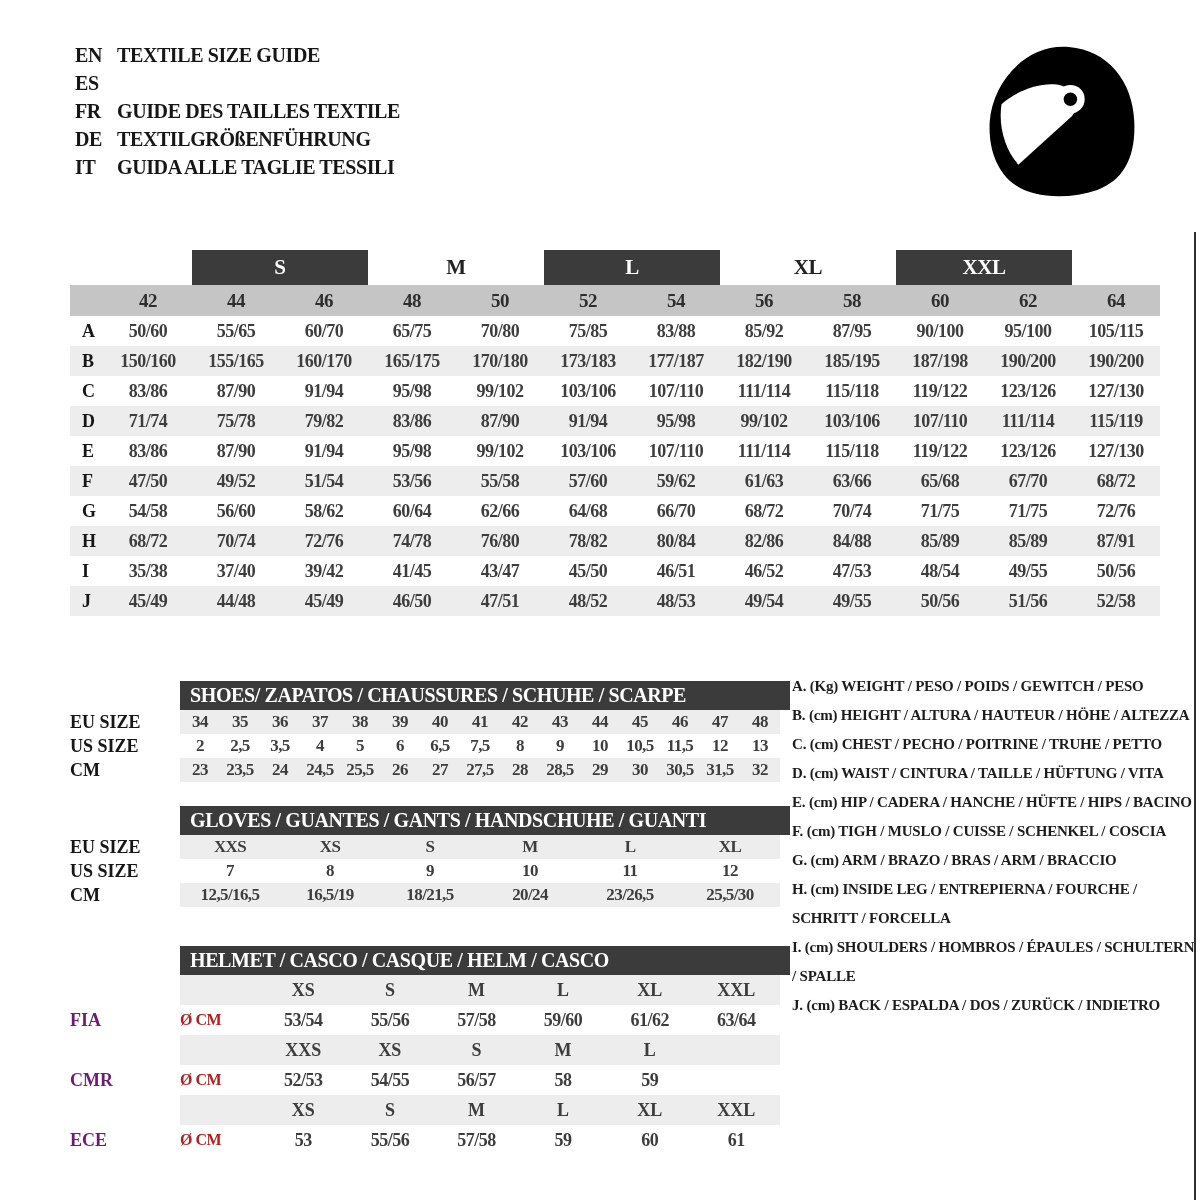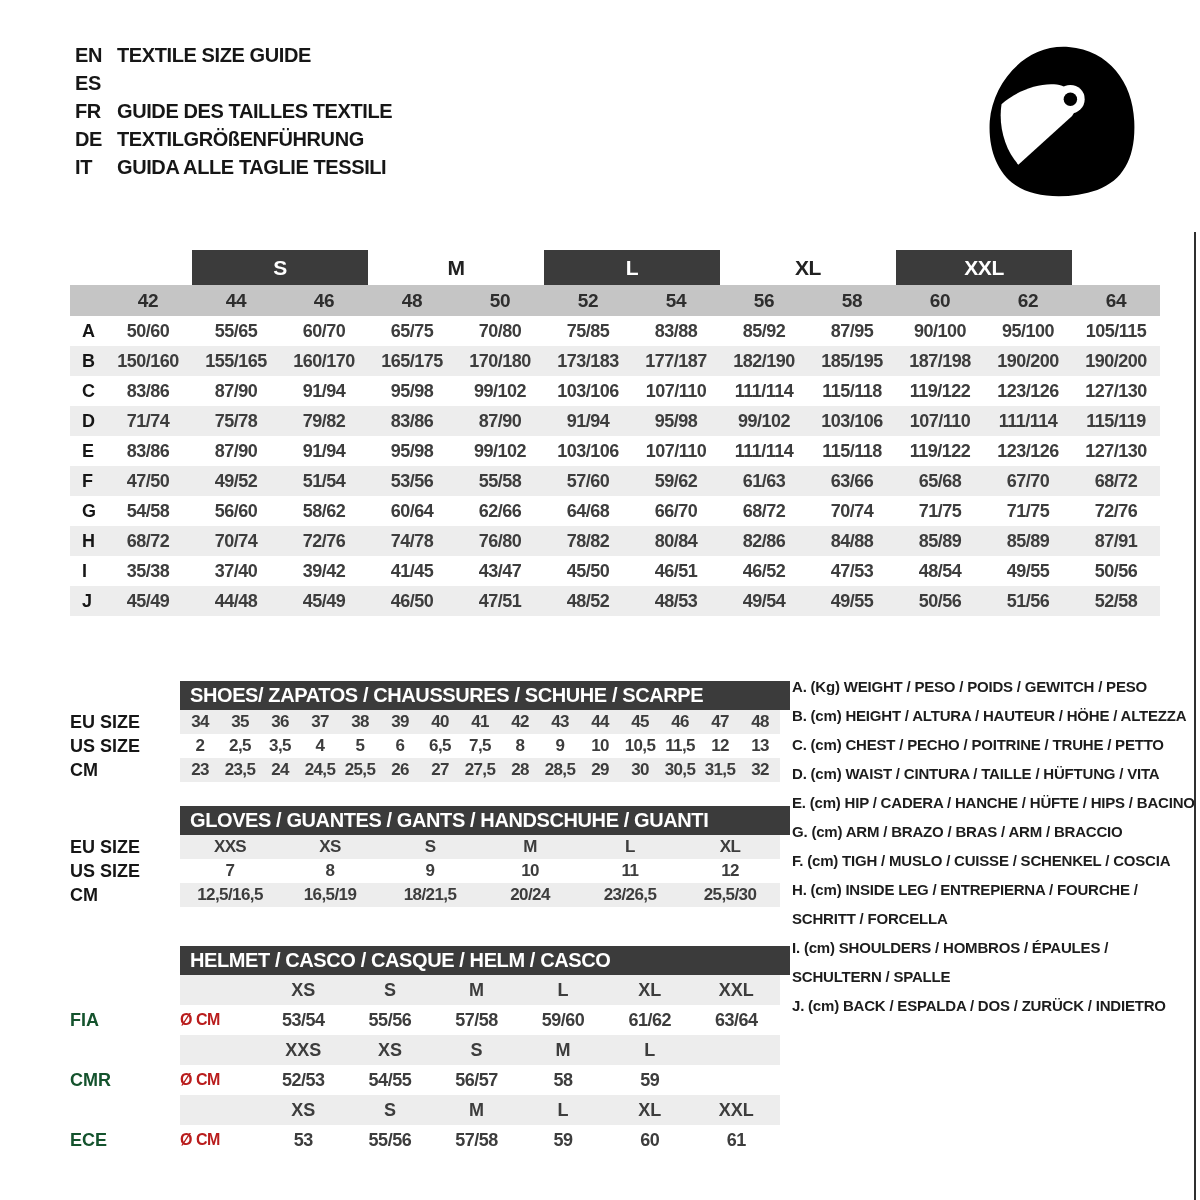--- a/index.html
+++ b/index.html
@@ -1,19 +1,19 @@
 <!DOCTYPE html>
 <html><head>
 <meta charset="utf-8">
 <title>Textile Size Guide</title>
 <style>
   html,body{margin:0;padding:0;background:#fff;}
   .page{
     position:relative;width:1200px;height:1200px;background:#ffffff;overflow:hidden;
-    font-family:Liberation Sans, sans-serif;color:#1f1f1f;
+    font-family:Liberation Serif, serif;color:#1f1f1f;
   }
   
   .lang-header{position:absolute;left:75px;top:44px;}
   .lang-row{display:grid;grid-template-columns:42px auto;align-items:baseline;height:28px;}
   .lang-code,.lang-label{font-weight:700;font-size:20px;letter-spacing:-0.4px;color:#161616;white-space:nowrap;}
   
   .helmet-icon{position:absolute;left:978px;top:34px;width:168px;height:174px;}
   
   .size-table{position:absolute;left:70px;top:250px;width:1090px;}
   .grid13{display:grid;grid-template-columns:34px repeat(12,1fr);}
@@ -34,21 +34,21 @@
   .sec-header{margin-left:110px;width:610px;height:29px;background:#3b3b3b;color:#fff;
     font-weight:700;font-size:20px;letter-spacing:-0.4px;line-height:29px;
     padding-left:10px;box-sizing:border-box;white-space:nowrap;}
   .srow{display:grid;height:24px;}
   .slabel{display:flex;align-items:center;font-weight:700;font-size:18px;color:#161616;white-space:nowrap;}
   .scell{display:flex;align-items:center;justify-content:center;font-weight:700;font-size:17px;
     color:#3d3d3d;letter-spacing:-0.6px;white-space:nowrap;}
   .sh{background:#ededed;}
   .hrow{display:grid;grid-template-columns:110px 80px repeat(6,86.6px);height:30px;}
   .hcell{display:flex;align-items:center;font-weight:700;white-space:nowrap;}
-  .h-outer{font-size:18px;color:#14532d;}
+  .h-outer{font-size:18px;color:#701a75;}
   .h-unit{font-size:16px;color:#b91c1c;letter-spacing:-0.5px;}
   .h-size{justify-content:center;font-size:18px;color:#3d3d3d;}
   .h-val{justify-content:center;font-size:18px;color:#3d3d3d;letter-spacing:-0.5px;}
   
   .legend{position:absolute;left:792px;top:672px;width:406px;}
   .legend-line{font-weight:700;font-size:15px;line-height:29px;color:#1c1c1c;letter-spacing:-0.2px;}
   
   .edge-line{position:absolute;left:1194px;top:232px;width:2px;height:968px;background:#2f2f2f;}
 </style>
 </head>
@@ -422,22 +422,22 @@
         </div>
       </div>
   </div>
 
   <div class="legend">
       <div class="legend-line">A. (Kg) WEIGHT / PESO / POIDS / GEWITCH / PESO</div>
       <div class="legend-line">B. (cm) HEIGHT / ALTURA / HAUTEUR / HÖHE / ALTEZZA</div>
       <div class="legend-line">C. (cm) CHEST / PECHO / POITRINE / TRUHE / PETTO</div>
       <div class="legend-line">D. (cm) WAIST / CINTURA / TAILLE / HÜFTUNG / VITA</div>
       <div class="legend-line">E. (cm) HIP / CADERA / HANCHE / HÜFTE / HIPS / BACINO</div>
+      <div class="legend-line">F. (cm) TIGH / MUSLO / CUISSE / SCHENKEL / COSCIA</div>
       <div class="legend-line">G. (cm) ARM / BRAZO / BRAS / ARM / BRACCIO</div>
-      <div class="legend-line">F. (cm) TIGH / MUSLO / CUISSE / SCHENKEL / COSCIA</div>
       <div class="legend-line">H. (cm) INSIDE LEG / ENTREPIERNA / FOURCHE / SCHRITT / FORCELLA</div>
       <div class="legend-line">I. (cm) SHOULDERS / HOMBROS / ÉPAULES / SCHULTERN / SPALLE</div>
       <div class="legend-line">J. (cm) BACK / ESPALDA / DOS / ZURÜCK / INDIETRO</div>
     </div>
 
   <div class="edge-line"></div>
 
 </div>
 
 </body></html>

